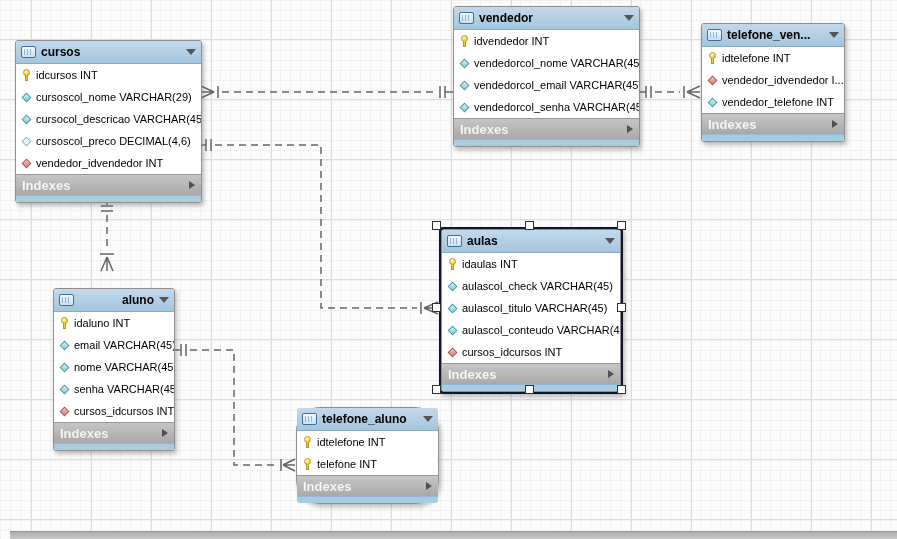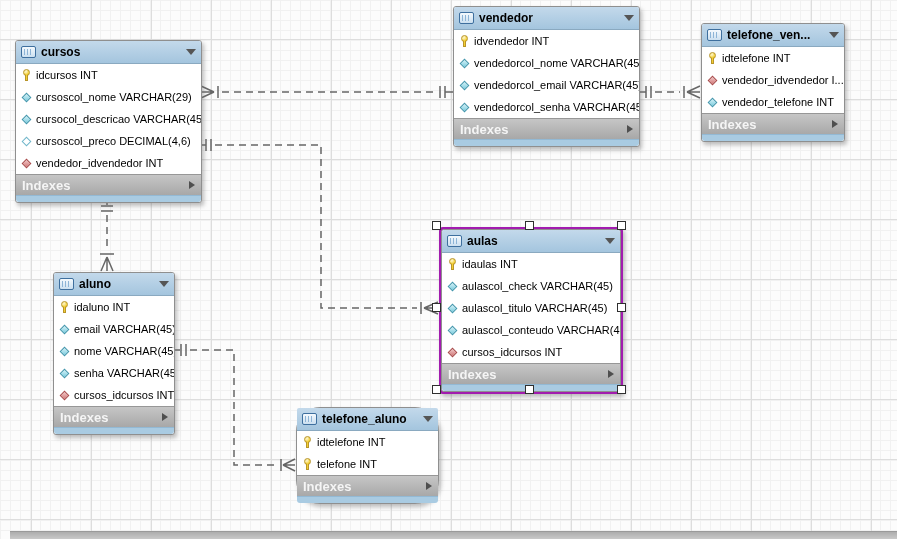--- a/index.html
+++ b/index.html
@@ -47,24 +47,24 @@
   .tindexes{height:20px;display:flex;align-items:center;justify-content:space-between;padding:0 6px;
         background:linear-gradient(#c6c6c6,#a8a8a8);border-top:1px solid #979797;
         color:#f5f5f5;font-weight:bold;font-size:13px;}
   .iarrow{width:0;height:0;border-top:4px solid transparent;border-bottom:4px solid transparent;
         border-left:6px solid #4f4f4f;}
   .tfoot{height:6px;background:#a9cbe2;border-radius:0 0 3px 3px;border-top:1px solid #93b9d4;}
 
   .pos-cursos{left:15px;top:40px;width:185px;}
   .pos-vendedor{left:453px;top:6px;width:185px;}
   .pos-telven{left:701px;top:23px;width:142px;}
-  .pos-aluno{left:53px;top:272px;width:120px;}
+  .pos-aluno{left:53px;top:288px;width:120px;text-align:right;}
   .pos-telaluno{left:296px;top:407px;width:141px;border-radius:24px;}
 
-  .sel-rim{position:absolute;left:439px;top:227px;padding:2px;background:#a21caf;border-radius:4px;
+  .sel-rim{position:absolute;left:439px;top:227px;padding:2px;background:#0f172a;border-radius:4px;
         z-index:2;box-shadow:2px 3px 4px rgba(110,110,110,.45);}
   .sel-rim .table{position:relative;left:0;top:0;width:178px;box-shadow:none;}
   .handle{position:absolute;width:7px;height:7px;background:#fff;border:1px solid #2f2f2f;z-index:3;}
   .h1{left:432px;top:221px;} .h2{left:525px;top:221px;} .h3{left:617px;top:221px;}
   .h4{left:432px;top:303px;} .h5{left:617px;top:303px;}
   .h6{left:432px;top:385px;} .h7{left:525px;top:385px;} .h8{left:617px;top:385px;}
 
   .hscroll{position:absolute;left:10px;right:0;bottom:0;height:7px;
         background:linear-gradient(#adadad,#c9c9c9);border-top:1px solid #9a9a9a;z-index:4;}
 </style>

